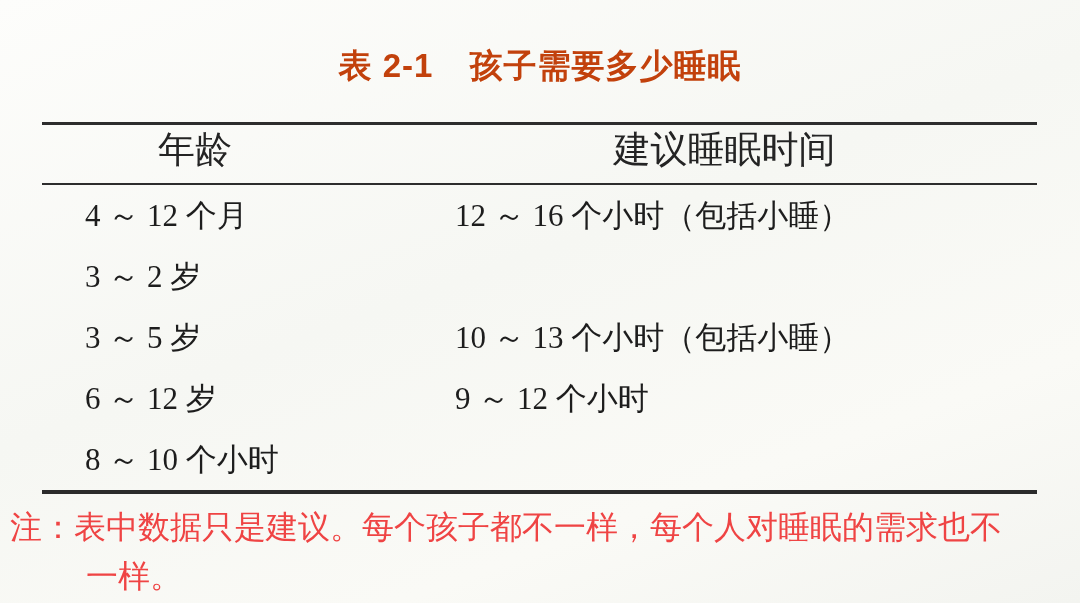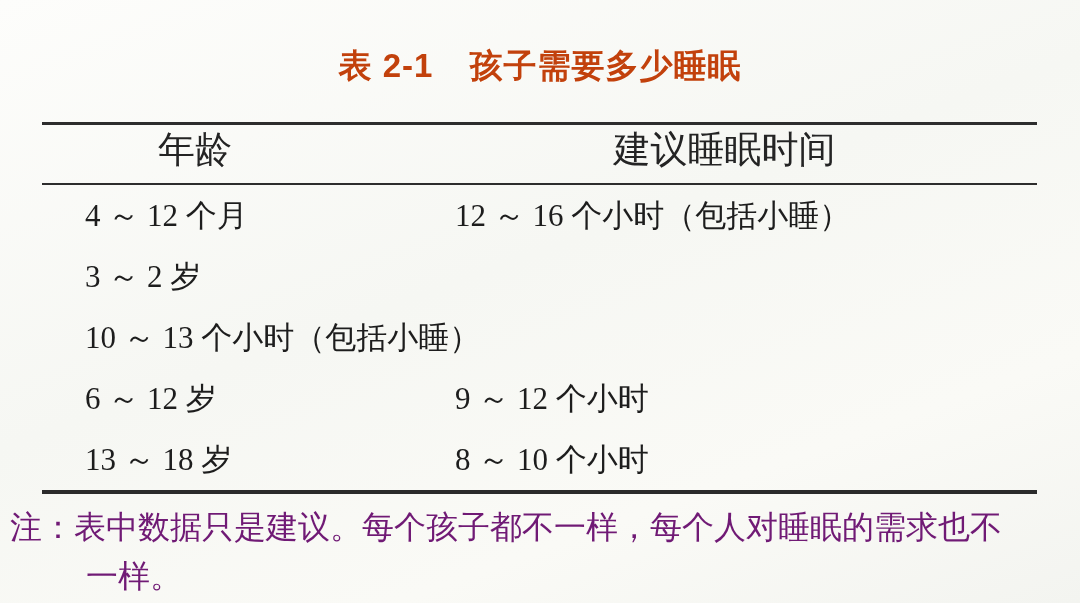--- a/index.html
+++ b/index.html
@@ -68,21 +68,21 @@
   }
   .td-sleep {
     flex: 1;
     padding-left: 43px;
   }
   .note {
     margin: 9px 18px 0 10px;
     font-family: "Liberation Serif", "DejaVu Serif", serif;
     font-size: 32px;
     line-height: 49px;
-    color: #701a75;
+    color: #ef4444;
   }
   .note .note-line2 {
     margin-left: 76px;
   }
 </style>
 </head>
 <body>
 
 <div class="page">
 
@@ -97,28 +97,28 @@
     </div>
     <div class="tbody">
       <div class="tr">
         <div class="td-age">4 ～ 12 个月</div>
         <div class="td-sleep">12 ～ 16 个小时（包括小睡）</div>
       </div>
       <div class="tr">
         <div class="td-age">3 ～ 2 岁</div>
       </div>
       <div class="tr">
+        <div class="td-age">3 ～ 5 岁</div>
         <div class="td-sleep">10 ～ 13 个小时（包括小睡）</div>
       </div>
       <div class="tr">
         <div class="td-age">6 ～ 12 岁</div>
         <div class="td-sleep">9 ～ 12 个小时</div>
       </div>
       <div class="tr">
-        <div class="td-age">13 ～ 18 岁</div>
         <div class="td-sleep">8 ～ 10 个小时</div>
       </div>
     </div>
   </div>
 
   <div class="note">
     <span>注：</span><span>表中数据只是建议。每个孩子都不一样，每个人对睡眠的需求也不</span><br>
     <span class="note-line2">一样。</span>
   </div>
 

